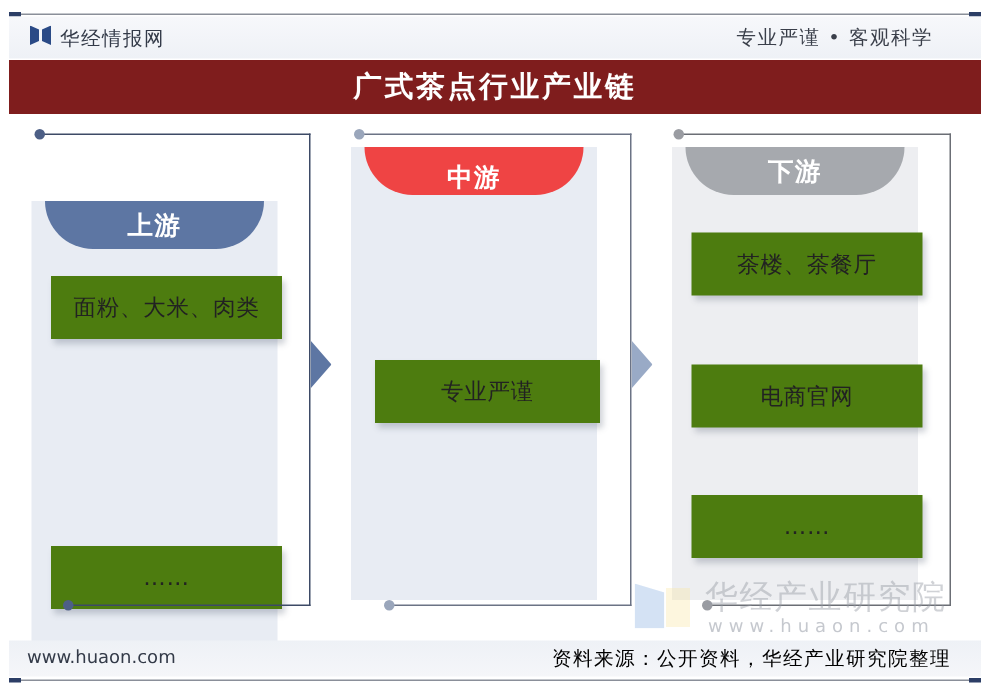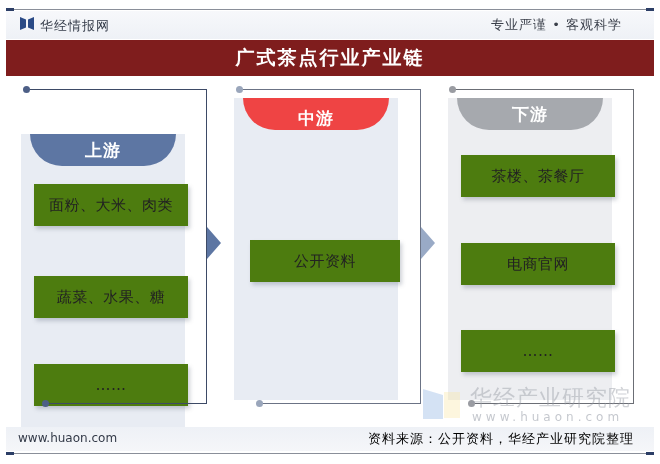--- a/index.html
+++ b/index.html
@@ -70,36 +70,35 @@
 
 <div class="title-bar">
   <span>广式茶点行业产业链</span>
 </div>
 
 <div class="col c1">
   <div class="col-head">
     <span>上游</span>
   </div>
   <div class="card" style="top:50px;">面粉、大米、肉类</div>
-  <div class="card" style="top:142px;">蔬菜、水果、糖</div>
   <div class="card" style="top:230px;">……</div>
 </div>
 
 <div class="frame-line" style="left:27px; top:89px; width:180px; height:0; border-top-width:1.5px;"></div>
 <div class="frame-line" style="left:206px; top:89px; width:0; height:315px; border-left-width:1.5px;"></div>
 <div class="frame-line" style="left:46px; top:403px; width:161px; height:0; border-top-width:1.5px;"></div>
 <div class="dot" style="left:23px; top:86px; background:#4d5f86;"></div>
 <div class="dot" style="left:42px; top:400px; background:#4d5f86;"></div>
 <div class="arrow" style="left:207px; top:227px; background:#5d76a3;"></div>
 
 <div class="col c2">
   <div class="col-head">
     <span>中游</span>
   </div>
-  <div class="card" style="top:142px; left:16px; width:150px;">公开资料</div>
+  <div class="card" style="top:142px; left:16px; width:150px;">专业严谨</div>
 </div>
 <div class="frame-line" style="left:240px; top:89px; width:181px; height:0; border-top-width:1.5px; border-color:#6b7385;"></div>
 <div class="frame-line" style="left:420px; top:89px; width:0; height:315px; border-left-width:1.5px; border-color:#6b7385;"></div>
 <div class="frame-line" style="left:260px; top:403px; width:161px; height:0; border-top-width:1.5px; border-color:#6b7385;"></div>
 <div class="dot" style="left:236px; top:86px; background:#9aa6bb;"></div>
 <div class="dot" style="left:256px; top:400px; background:#9aa6bb;"></div>
 <div class="arrow" style="left:421px; top:227px; background:#99aac6;"></div>
 
 <div class="col c3">
   <div class="col-head">

